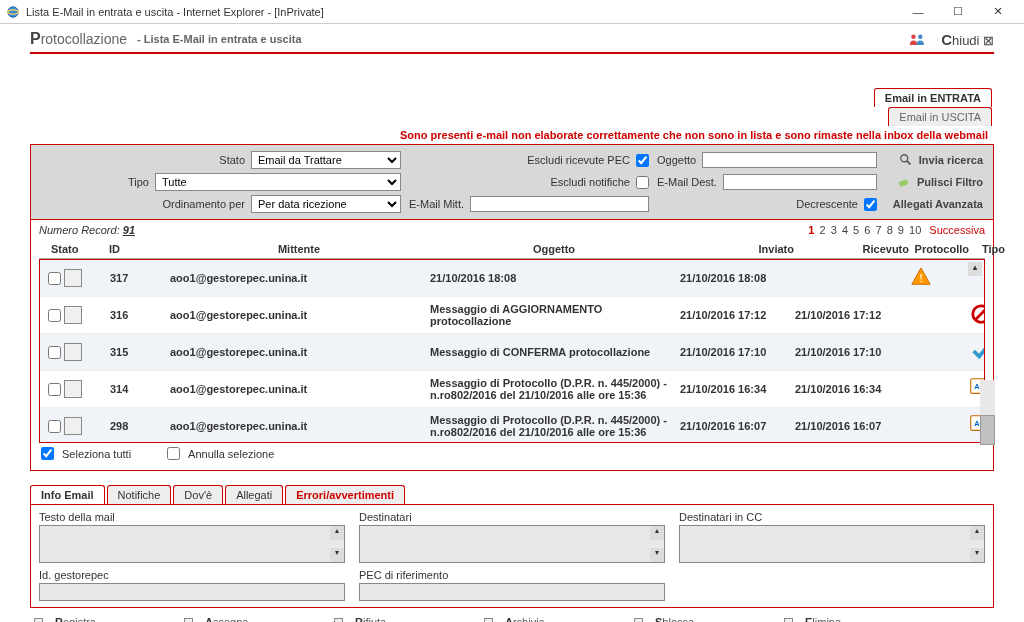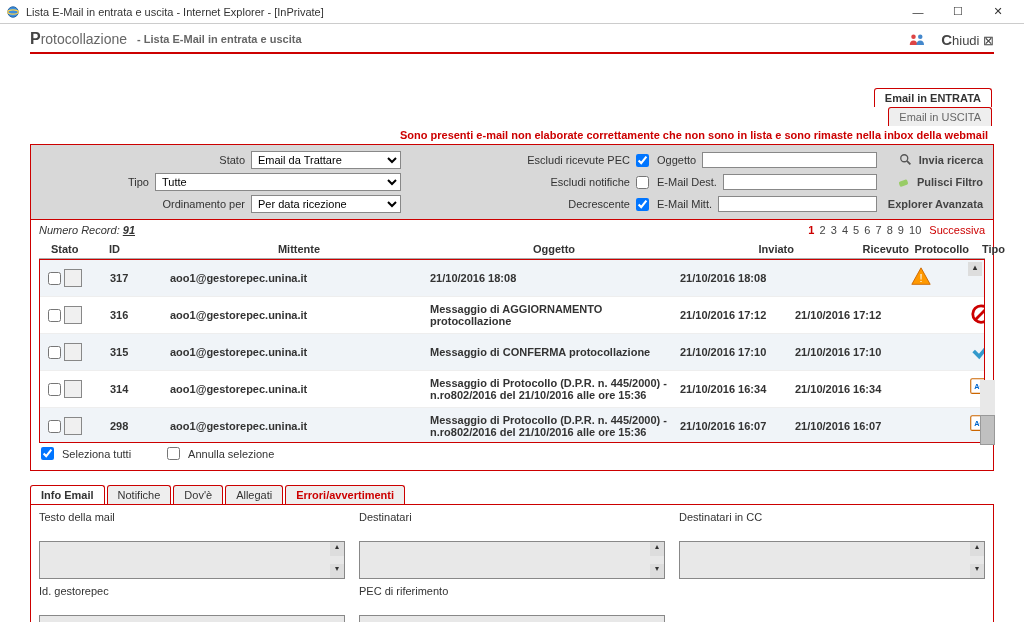--- a/index.html
+++ b/index.html
@@ -48,21 +48,21 @@
 .scroll-up { top: 2px; }
 .vscroll-outer { position: absolute; right: -2px; top: 0; bottom: 0; width: 15px; background: #e8e8e8; }
 .vscroll-thumb { position: absolute; right: 0; width: 15px; background: #c0c0c0; border: 1px solid #999; }
 .sel-row { display: flex; align-items: center; gap: 8px; padding: 4px 2px; font-size: 11px; }
 .sel-row input { margin: 0; }
 .detail-tabs { display: flex; margin-top: 14px; }
 .dtab { border: 1px solid #c00; border-bottom: none; padding: 3px 10px; font-size: 11px; background: #eee; cursor: pointer; margin-right: 2px; border-radius: 3px 3px 0 0; }
 .dtab.active { background: #fff; font-weight: bold; }
 .dtab.err { color: #c00; font-weight: bold; }
 .detail-panel { border: 1px solid #c00; padding: 6px 8px; display: grid; grid-template-columns: 1fr 1fr 1fr; gap: 6px 14px; }
-.detail-field { display: flex; flex-direction: column; gap: 18px; font-size: 11px; }
+.detail-field { display: flex; flex-direction: column; gap: 2px; font-size: 11px; }
 .detail-field .ta { background: #e8e8e8; border: 1px solid #888; height: 38px; position: relative; }
 .detail-field .ta .sc-up, .detail-field .ta .sc-dn { position: absolute; right: 0; width: 14px; height: 14px; background: #ddd; font-size: 8px; text-align: center; }
 .detail-field .ta .sc-up { top: 0; } .detail-field .ta .sc-dn { bottom: 0; }
 .detail-field input { background: #e8e8e8; border: 1px solid #888; height: 18px; }
 .actions-row { display: flex; flex-wrap: wrap; gap: 30px 50px; padding: 8px 4px 0 4px; font-size: 11px; }
 .action-link { display: flex; align-items: center; gap: 12px; border-bottom: 1px dotted #888; cursor: pointer; color: #555; padding-bottom: 1px; min-width: 100px; }
 .action-link .sq { width: 9px; height: 9px; border: 1px solid #888; background: #f0f0f0; }
 .action-link .first { font-weight: bold; text-decoration: underline; color: #333; }
 </style>
 </head>
@@ -137,30 +137,30 @@
         <svg class="action-icon" viewBox="0 0 16 16">
           <rect x="2" y="6" width="10" height="6" rx="2" fill="#9c6" transform="rotate(-20 8 8)"></rect>
         </svg>
         <span>Pulisci Filtro</span>
       </div>
 
     <div class="field">
         <label>Ordinamento per</label>
         <select style="width:150px"><option>Per data ricezione</option></select>
       </div>
-    <div class="field">
-        <label>Decrescente</label>
-        <input type="checkbox" checked="" style="">
-      </div>
     <div class="field" style="justify-content:flex-start">
         <label>E-Mail Mitt.</label>
         <input type="text" style="width: 210px;">
       </div>
+    <div class="field">
+        <label>Decrescente</label>
+        <input type="checkbox" checked="" style="">
+      </div>
     <div class="action">
-        <span>Explorer Avanzata</span>
+        <span>Allegati Avanzata</span>
       </div>
   </div>
 
   <div class="records-bar">
     <span class="count"><span>Numero Record:</span> <span class="n">91</span></span>
     <span class="pager">
       <span class="p current">1</span>
       <span class="p">2</span>
       <span class="p">3</span>
       <span class="p">4</span>

